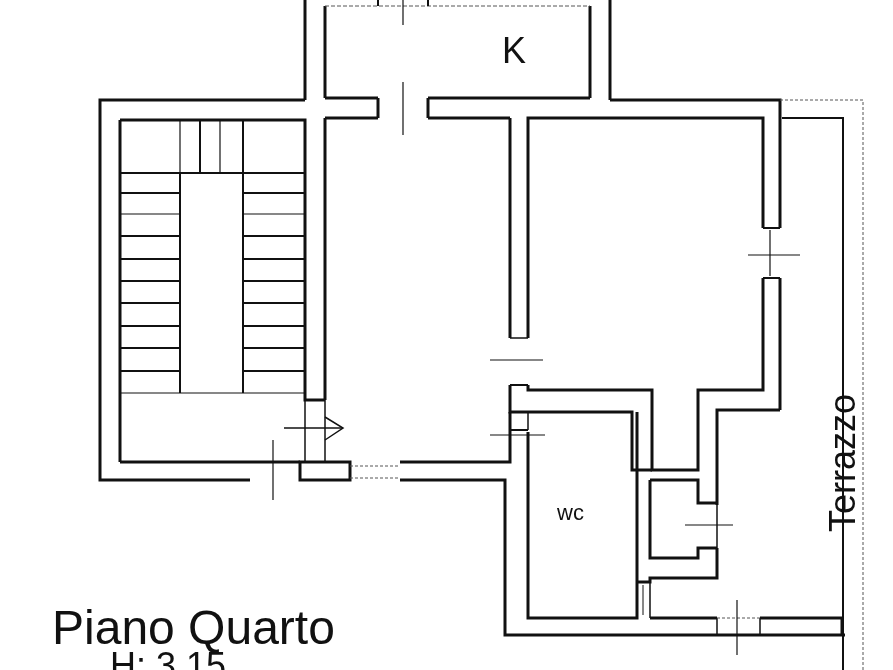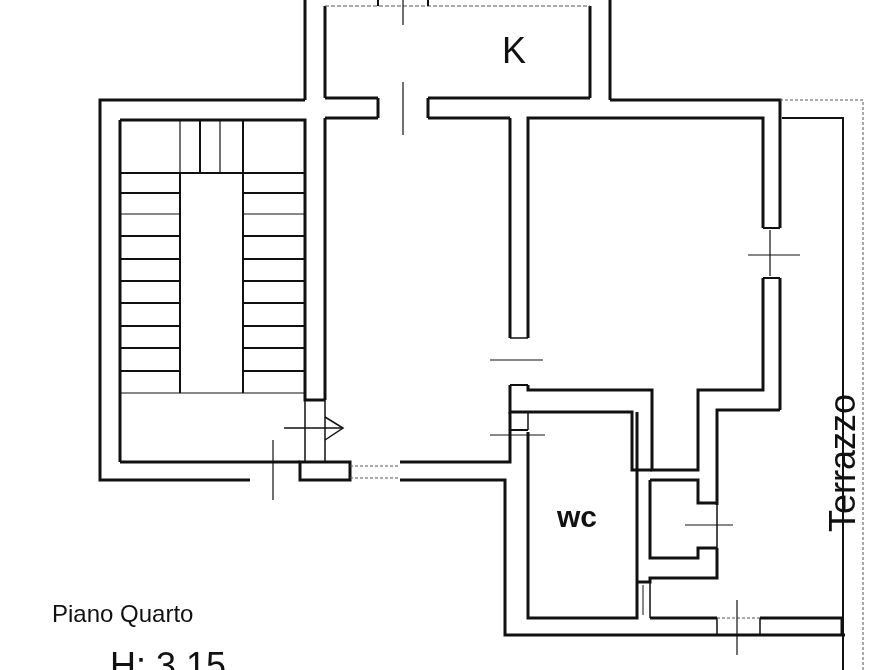--- a/index.html
+++ b/index.html
@@ -1,22 +1,22 @@
 <!DOCTYPE html>
 <html><head>
   <meta charset="utf-8">
   <style>
     html, body { margin: 0; padding: 0; background: #ffffff; }
     body { width: 893px; height: 670px; overflow: hidden; position: relative; font-family: "Liberation Sans", sans-serif; }
     svg.plan { position: absolute; left: 0; top: 0; }
     .label { position: absolute; color: #111; font-family: "Liberation Sans", sans-serif; white-space: nowrap; }
     .lbl-k { left: 502px; top: 30px; font-size: 36px; }
-    .lbl-wc { left: 557px; top: 500px; font-size: 30px; font-weight: bold; }
+    .lbl-wc { left: 557px; top: 500px; font-size: 22px; font-weight: normal; }
     .lbl-terrazzo { left: 758px; top: 442px; font-size: 36px; transform: rotate(-90deg); transform-origin: center center; width: 170px; text-align: center; }
-    .lbl-floor { left: 52px; top: 600px; font-size: 24px; }
+    .lbl-floor { left: 52px; top: 600px; font-size: 48px; }
     .lbl-height { left: 110px; top: 645px; font-size: 36px; }
   </style>
 </head>
 <body>
 
 <svg class="plan" width="893" height="670" viewBox="0 0 893 670" xmlns="http://www.w3.org/2000/svg">
   <g fill="none" stroke="#111" stroke-width="3" stroke-linejoin="miter">
 
     <g>
       <line x1="305" y1="0" x2="305" y2="100"></line>

